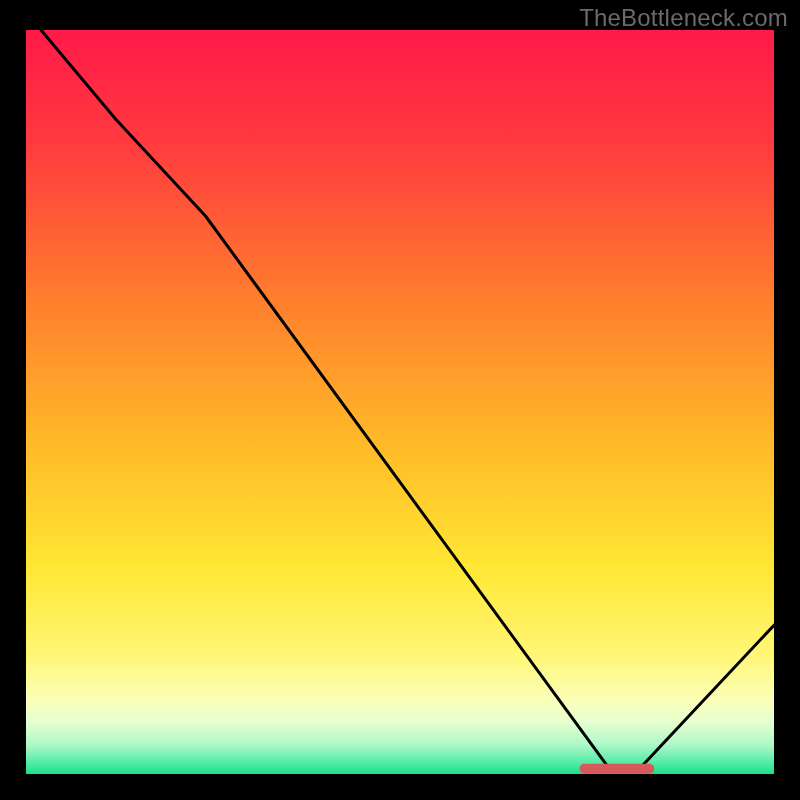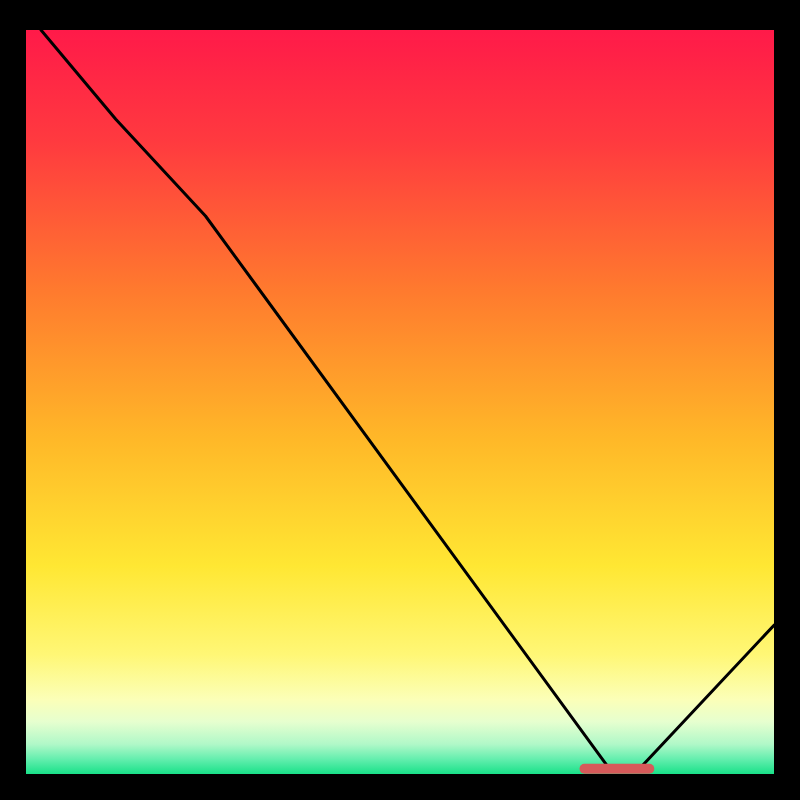--- a/index.html
+++ b/index.html
@@ -33,20 +33,21 @@
     top: 30px;
     width: 748px;
     height: 744px;
   }
   svg { display: block; }
 </style>
 </head>
 <body>
 
 <div class="frame">
+  <div class="watermark">TheBottleneck.com</div>
 
   <div class="plot-wrap">
     <svg id="chart-svg" viewBox="0 0 748 744" width="748" height="744">
       <defs>
         <linearGradient id="bg-grad" x1="0" y1="0" x2="0" y2="1">
             <stop offset="0%" stop-color="#ff1a49"></stop>
             <stop offset="15%" stop-color="#ff3a3f"></stop>
             <stop offset="35%" stop-color="#ff7a2e"></stop>
             <stop offset="55%" stop-color="#ffb828"></stop>
             <stop offset="72%" stop-color="#ffe733"></stop>

